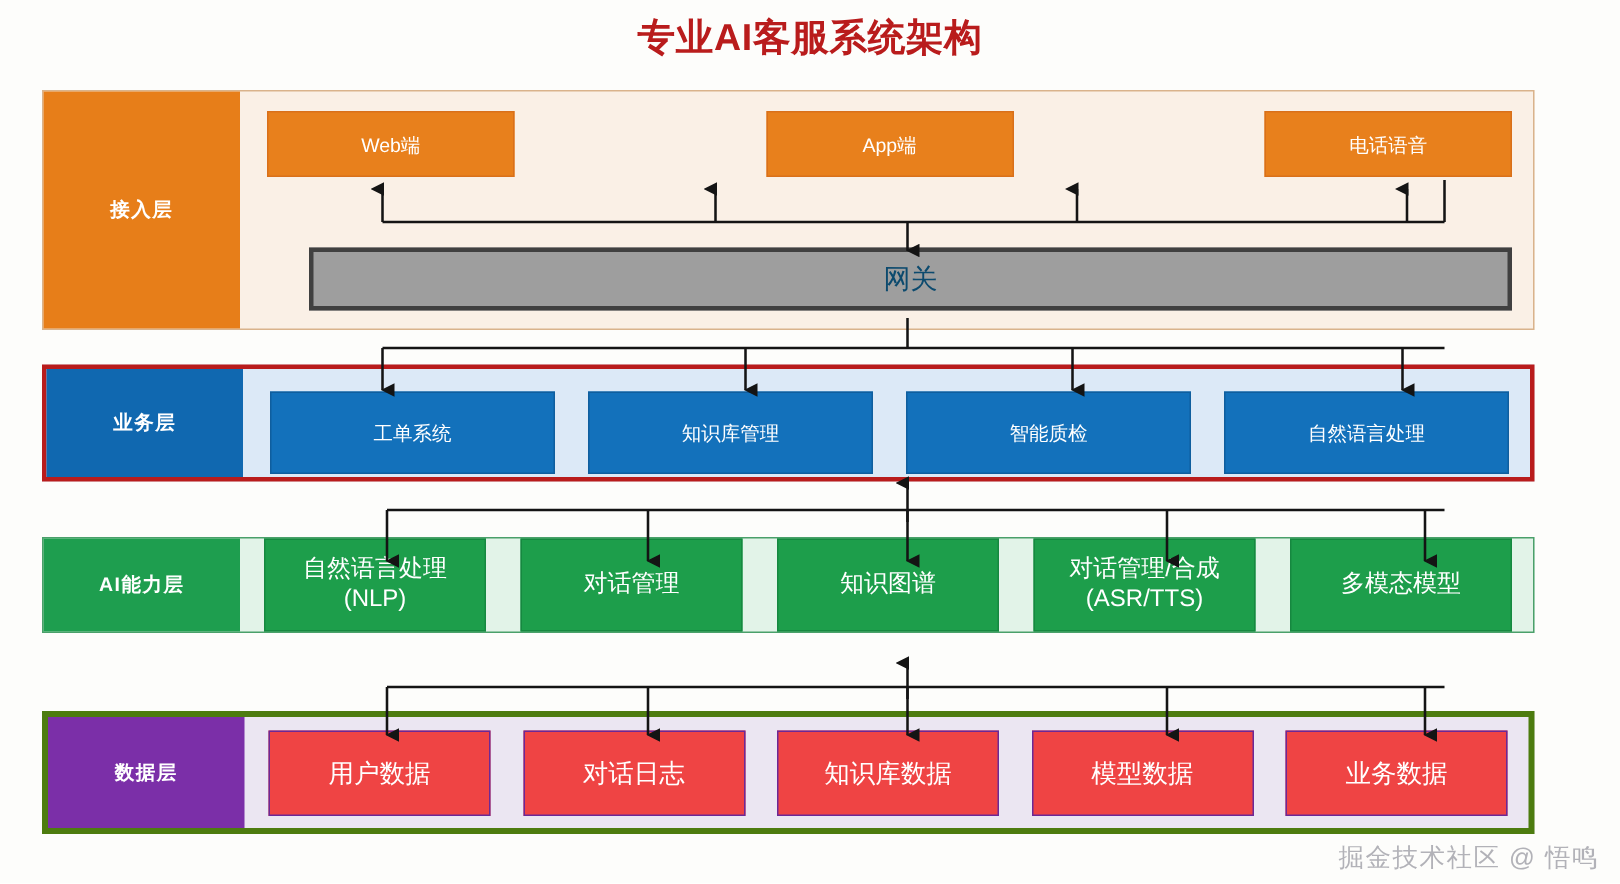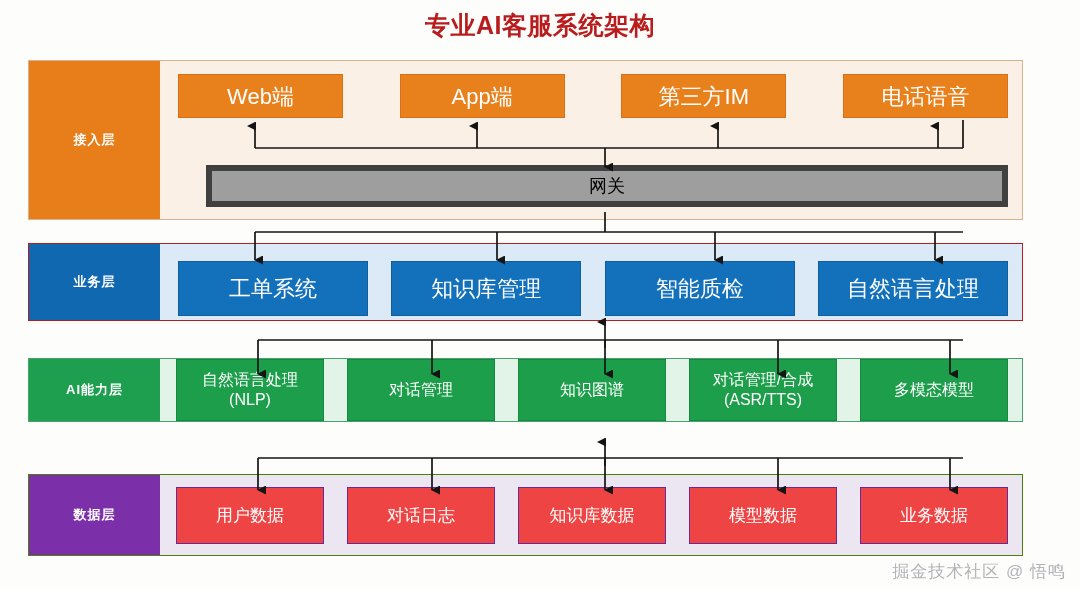--- a/index.html
+++ b/index.html
@@ -60,21 +60,21 @@
     align-items: center;
     box-sizing: border-box;
   }
   .node {
     box-sizing: border-box;
     display: flex;
     align-items: center;
     justify-content: center;
     text-align: center;
     color: #ffffff;
-    font-size: 22px;
+    font-size: 13px;
     line-height: 21px;
     white-space: pre-line;
     border-style: solid;
     border-width: 1px;
   }
 
   
   #layer-access {
     left: 28px;
     top: 60px;
@@ -99,38 +99,38 @@
   #access-clients .node {
     width: 165px;
     height: 44px;
     background: #e8801c;
     border-color: #d9701a;
   }
   #gateway-bar {
     margin-top: 47px;
     height: 44px;
     background: #9e9e9e;
-    border: 6px solid #404040;
+    border: 3px solid #404040;
     display: flex;
     align-items: center;
     justify-content: center;
-    color: #000000;
+    color: #0c4a6e;
     font-size: 18px;
     box-sizing: border-box;
     margin-left: 28px;
   }
 
   
   #layer-business {
     left: 28px;
     top: 243px;
     width: 995px;
     height: 78px;
     background: #dce9f7;
-    border: 1px solid #b91c1c;
+    border: 3px solid #b91c1c;
   }
   #layer-business .layer-label { background: #1068b0; }
   #layer-business .layer-body {
     justify-content: space-between;
     padding: 0 14px 0 18px;
     margin-top: 13px;
   }
   #layer-business .node {
     width: 190px;
     height: 55px;
@@ -161,21 +161,21 @@
     line-height: 20px;
   }
 
   
   #layer-data {
     left: 28px;
     top: 474px;
     width: 995px;
     height: 82px;
     background: #ebe6f2;
-    border: 1px solid #4d7c0f;
+    border: 4px solid #4d7c0f;
   }
   #layer-data .layer-label { background: #7b2fa8; }
   #layer-data .layer-body {
     justify-content: space-between;
     padding: 0 14px 0 16px;
   }
   #layer-data .node {
     width: 148px;
     height: 57px;
     background: #ef4444;
@@ -211,21 +211,20 @@
 <div id="canvas">
 
   <div id="diagram-title">专业AI客服系统架构</div>
 
   <div class="layer" id="layer-access">
     <div class="layer-label">接入层</div>
     <div class="layer-body">
       <div id="access-clients">
         <div class="node">Web端</div>
         <div class="node">App端</div>
-        <div class="node">第三方IM</div>
         <div class="node">电话语音</div>
       </div>
       <div id="gateway-bar">网关</div>
     </div>
   </div>
 
   <div class="layer" id="layer-business">
     <div class="layer-label">业务层</div>
     <div class="layer-body">
       <div class="node">工单系统</div>

